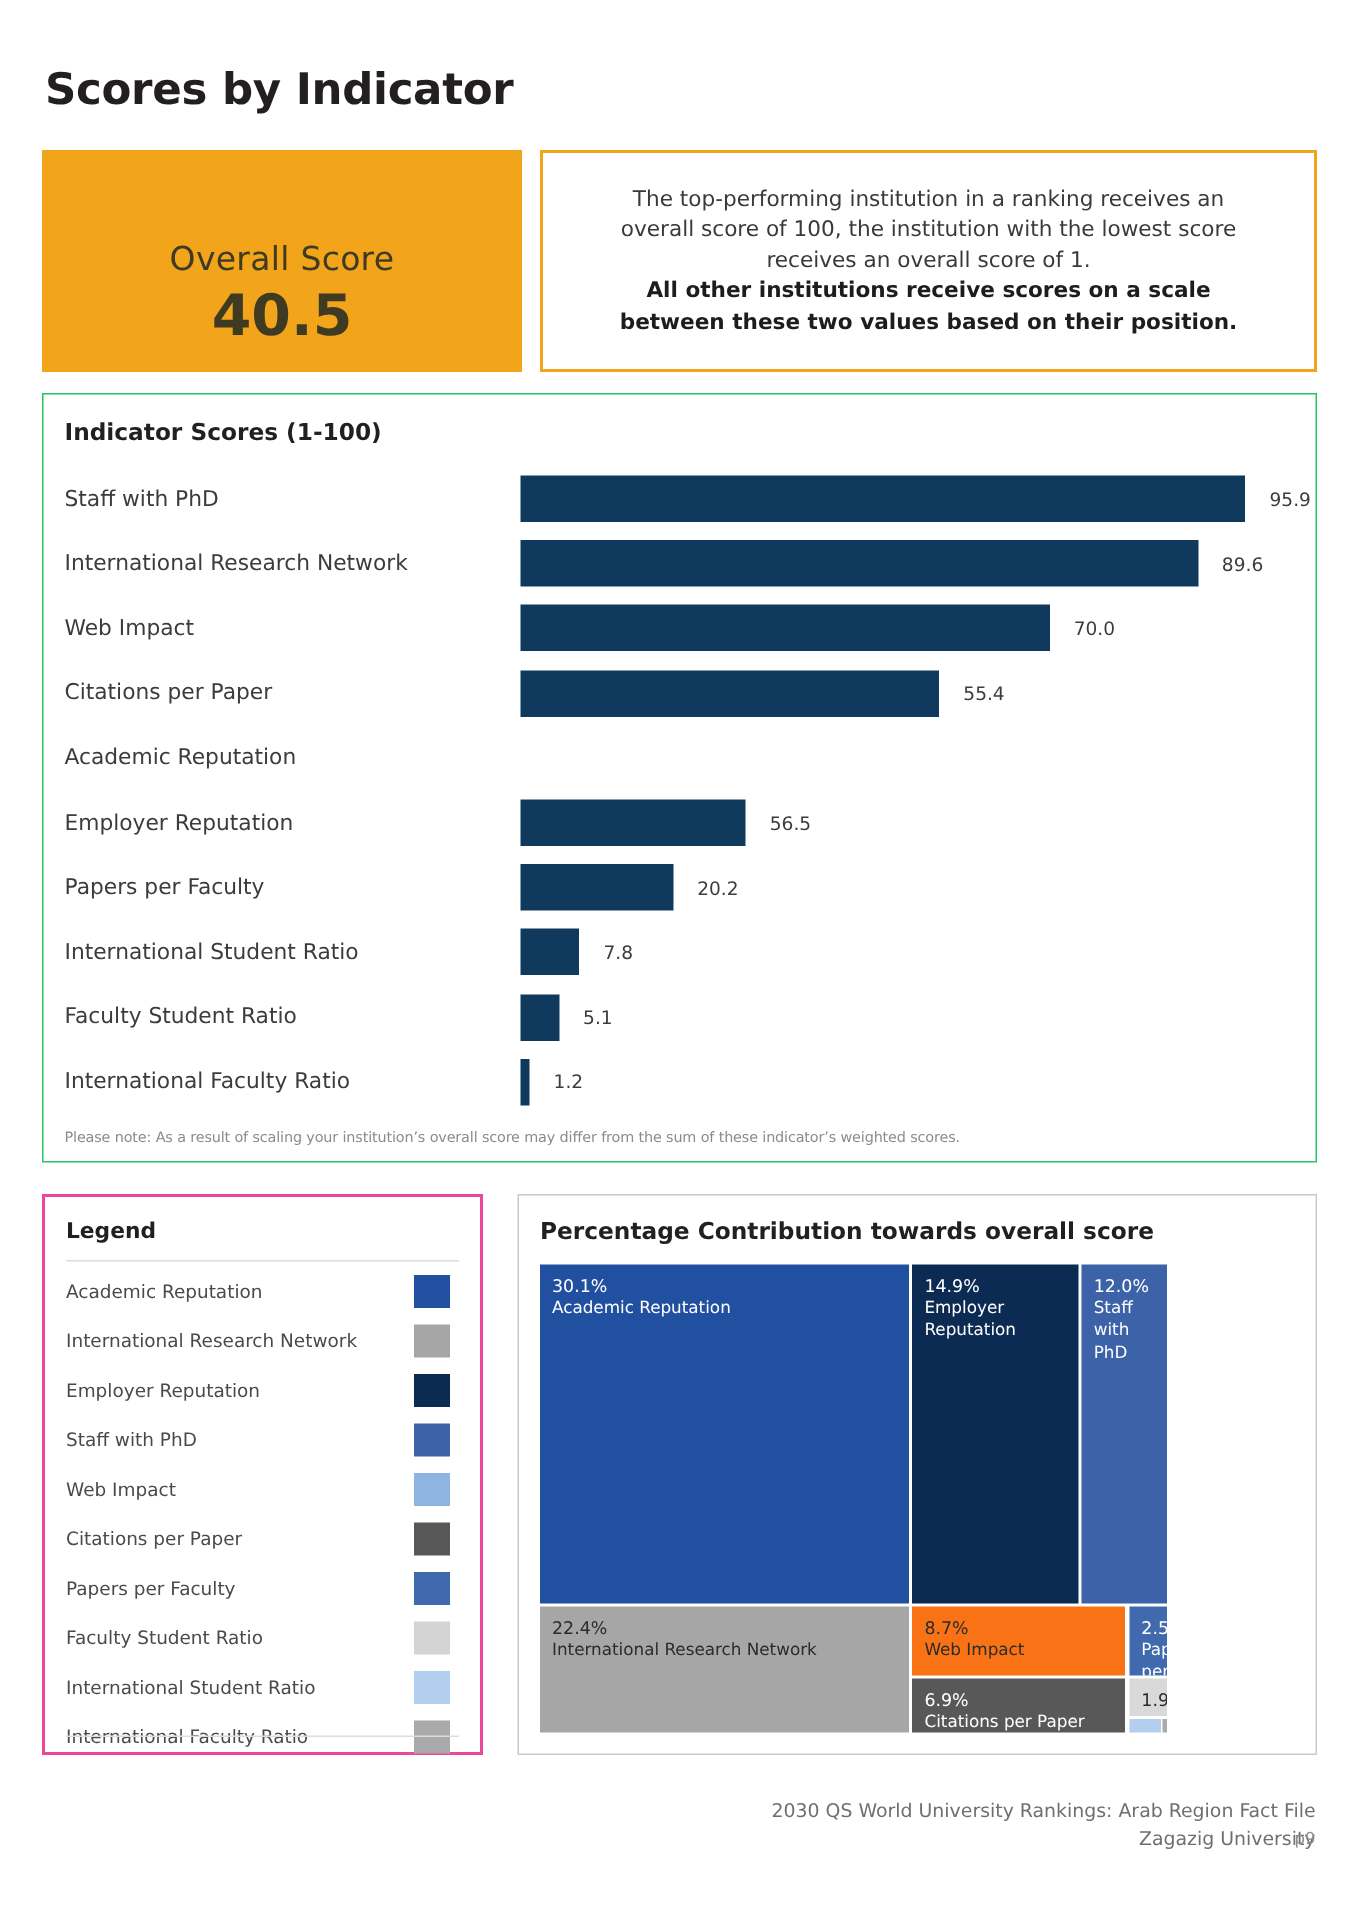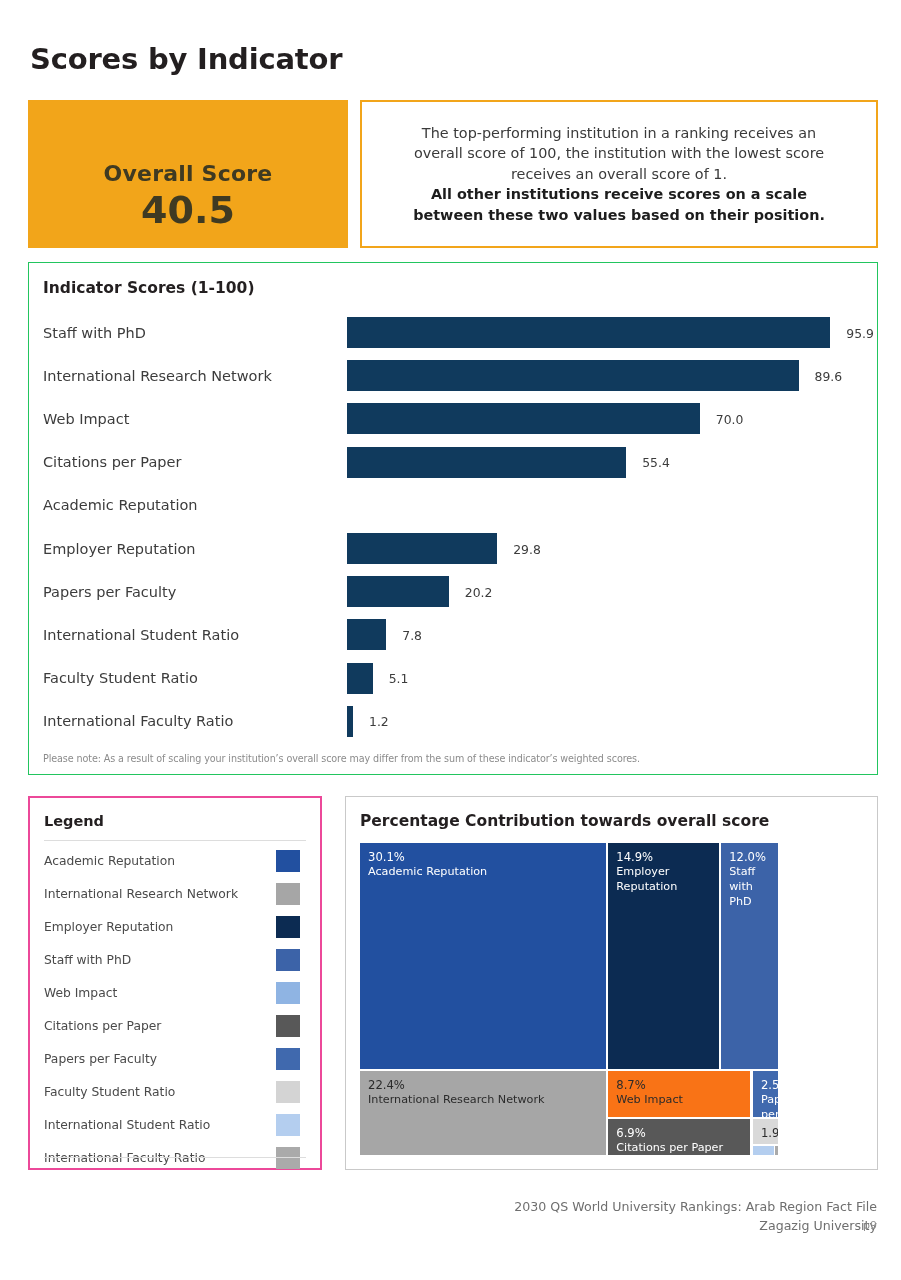--- a/index.html
+++ b/index.html
@@ -22,21 +22,21 @@
   
   .top-row { position: absolute; left: 28px; top: 100px; width: 850px; height: 148px; }
 
   .score-box {
     position: absolute; left: 0; top: 0; width: 320px; height: 148px;
     background: #f2a51a;
     display: flex; flex-direction: column;
     align-items: center; justify-content: center;
     color: #3f3a22;
   }
-  .score-box .label { font-size: 22px; font-weight: bold; letter-spacing: .2px; margin-top: 44px; }
+  .score-box .label { font-size: 22px; font-weight: normal; letter-spacing: .2px; margin-top: 44px; }
   .score-box .value { font-size: 38px; font-weight: bold; margin-top: 2px; }
 
   .explain-box {
     position: absolute; left: 332px; top: 0; width: 518px; height: 148px;
     border: 2px solid #f2a51a; background: #ffffff;
     display: flex; flex-direction: column;
     align-items: center; justify-content: center;
     text-align: center; padding: 6px 14px;
   }
   .explain-box p { font-size: 14.4px; line-height: 1.43; color: #3a3a3a; }
@@ -190,21 +190,21 @@
             <div class="bar-value" style="left: 279.216px;">55.4</div>
           </div>
         </div>
         <div class="bar-row">
           <div class="bar-label">Academic Reputation</div>
         </div>
         <div class="bar-row">
           <div class="bar-label">Employer Reputation</div>
           <div class="bar-track">
             <div class="bar-fill" style="width: 150.192px; background: rgb(16, 58, 93);"></div>
-            <div class="bar-value" style="left: 150.192px;">29.8</div>
+            <div class="bar-value" style="left: 150.192px;">56.5</div>
           </div>
         </div>
         <div class="bar-row">
           <div class="bar-label">Papers per Faculty</div>
           <div class="bar-track">
             <div class="bar-fill" style="width: 101.808px; background: rgb(16, 58, 93);"></div>
             <div class="bar-value" style="left: 101.808px;">20.2</div>
           </div>
         </div>
         <div class="bar-row">

